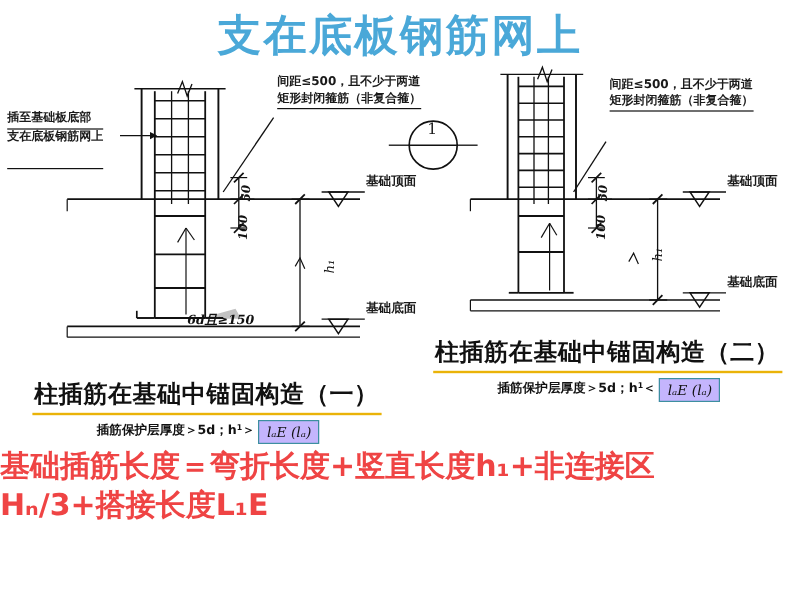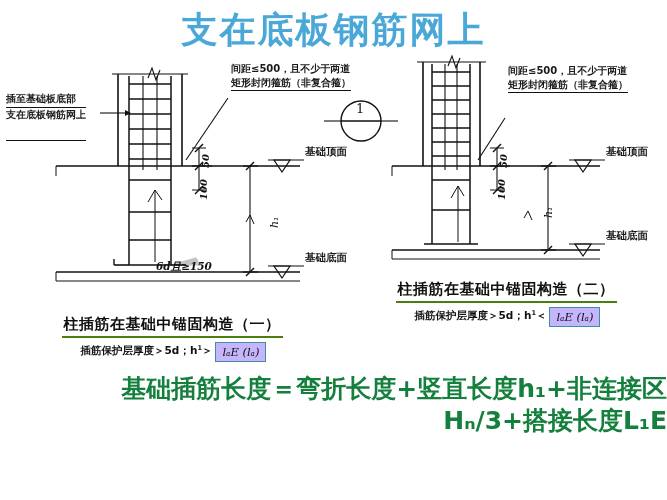--- a/index.html
+++ b/index.html
@@ -111,25 +111,25 @@
     font-style: italic;
   }
 
   
   .caption {
     position: absolute;
     text-align: center;
   }
   .caption .cap-title {
     display: inline-block;
-    font-size: 15px;
+    font-size: 20px;
     font-weight: 700;
     letter-spacing: 0.5px;
     padding: 0 2px 2px 2px;
-    border-bottom: 2px solid #4d7c0f;
+    border-bottom: 2px solid #eab308;
     font-family: "DejaVu Sans", "Liberation Sans", sans-serif;
   }
   .cap-sub {
     margin-top: 4px;
     display: flex;
     align-items: stretch;
     justify-content: center;
   }
   .cap-sub-text {
     font-size: 10.5px;
@@ -148,22 +148,22 @@
     font-family: "DejaVu Serif", "Liberation Serif", serif;
     display: flex;
     align-items: center;
   }
 
   
   .redformula {
     position: absolute;
     left: 0;
     width: 667px;
-    text-align: right;
-    color: #15803d;
+    text-align: left;
+    color: #ef4444;
     font-size: 25px;
     font-weight: 700;
     line-height: 1.28;
     font-family: "DejaVu Sans", "Liberation Sans", sans-serif;
   }
   .redformula .line2 {
     display: block;
   }
 
   sub { font-size: 0.62em; }

